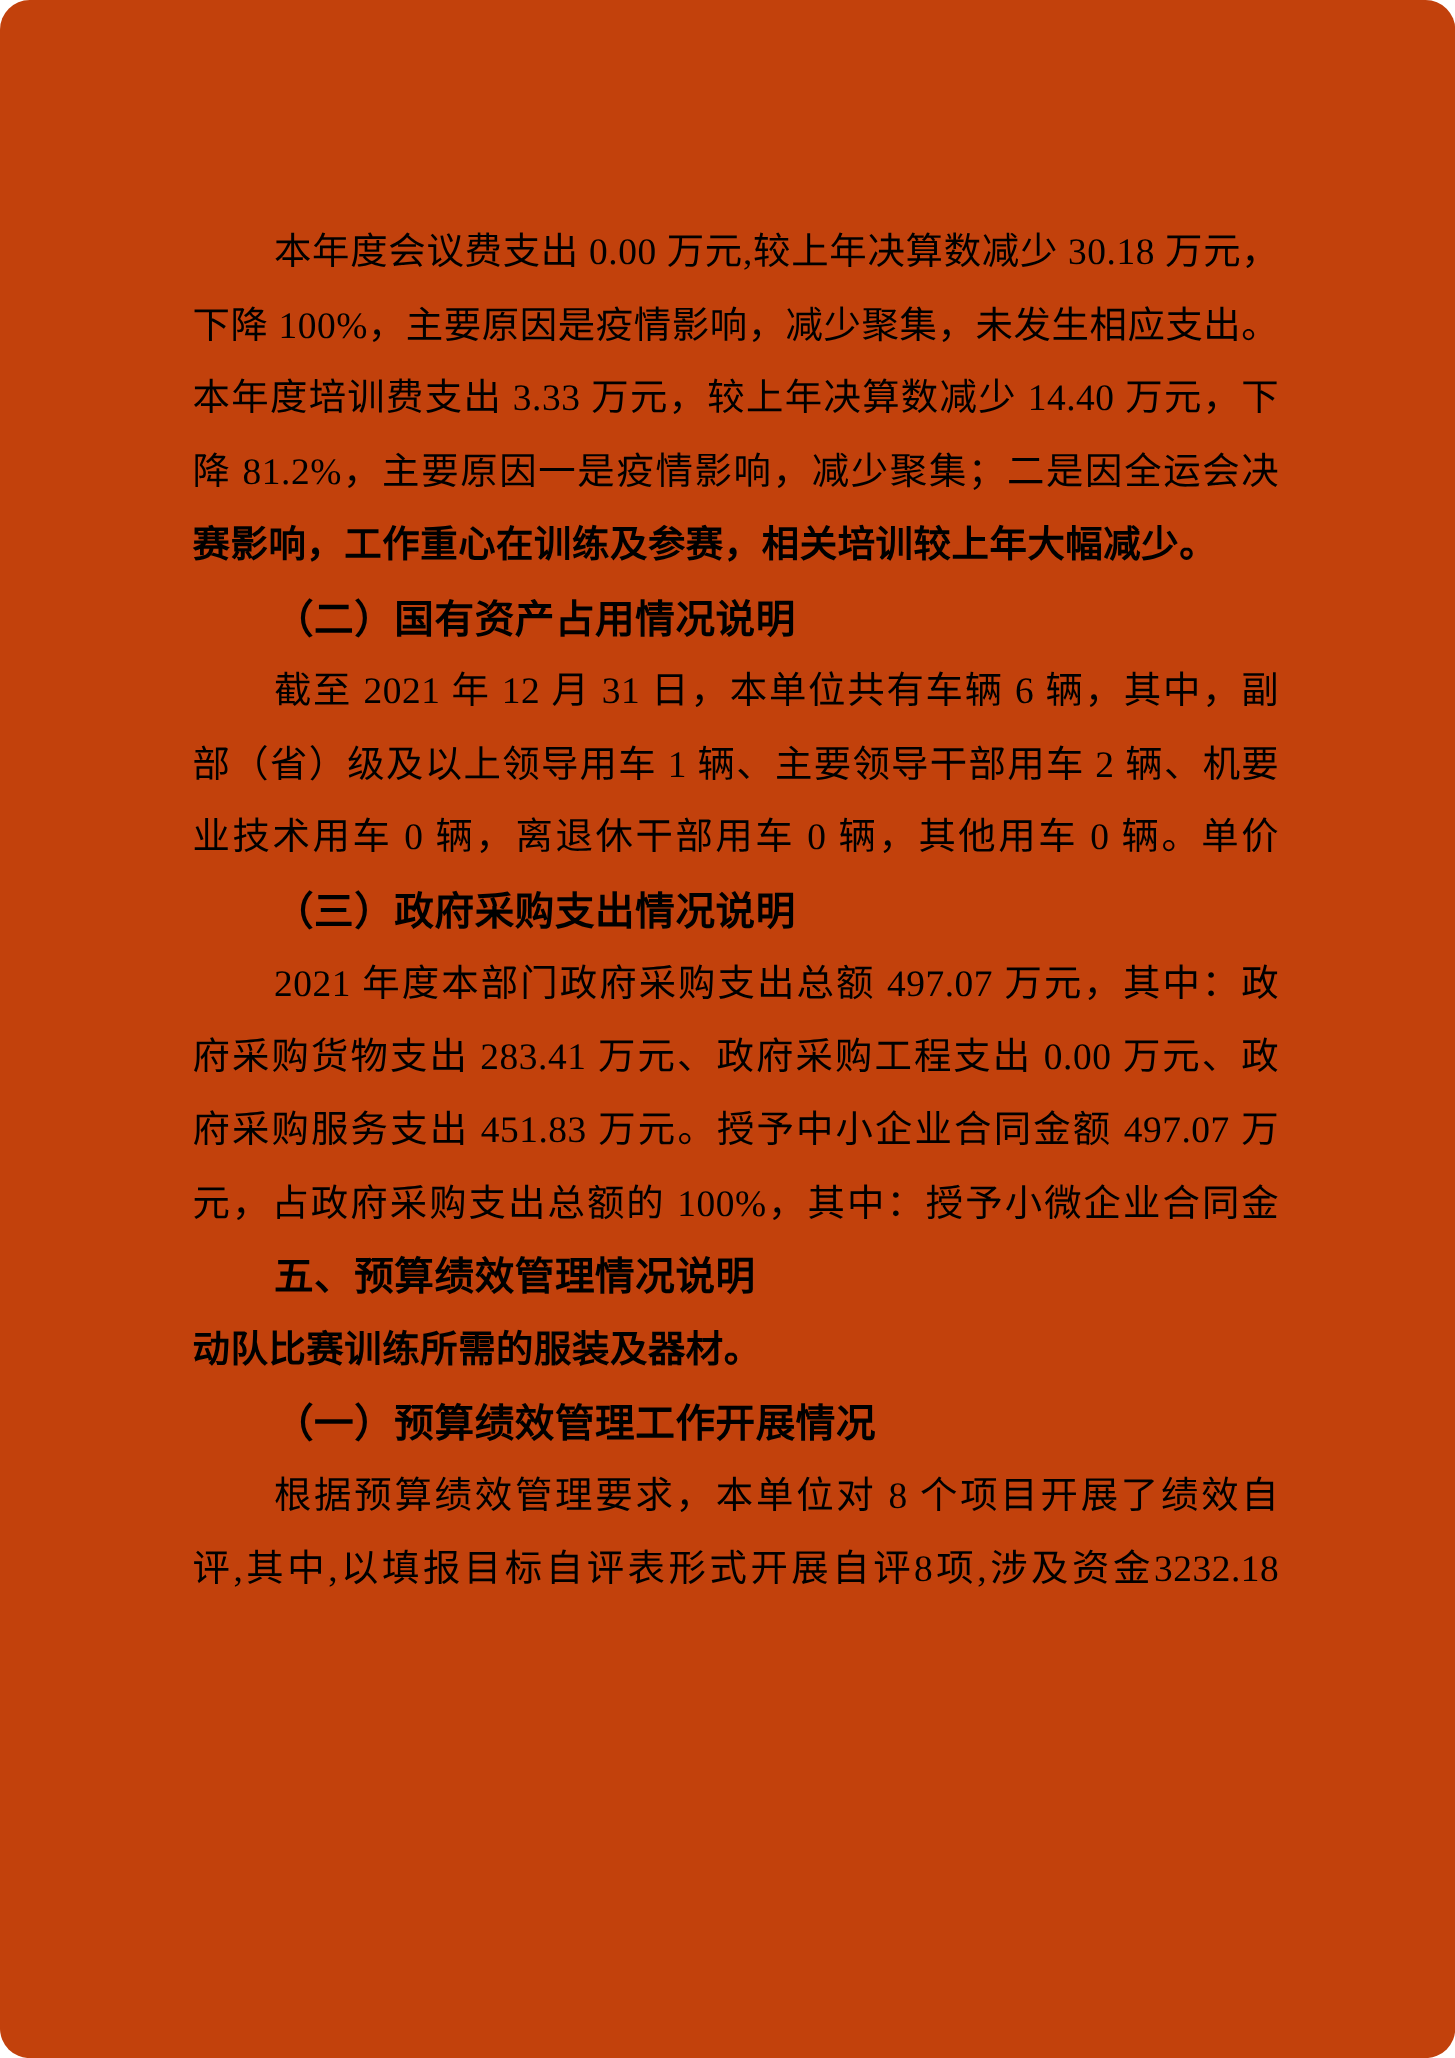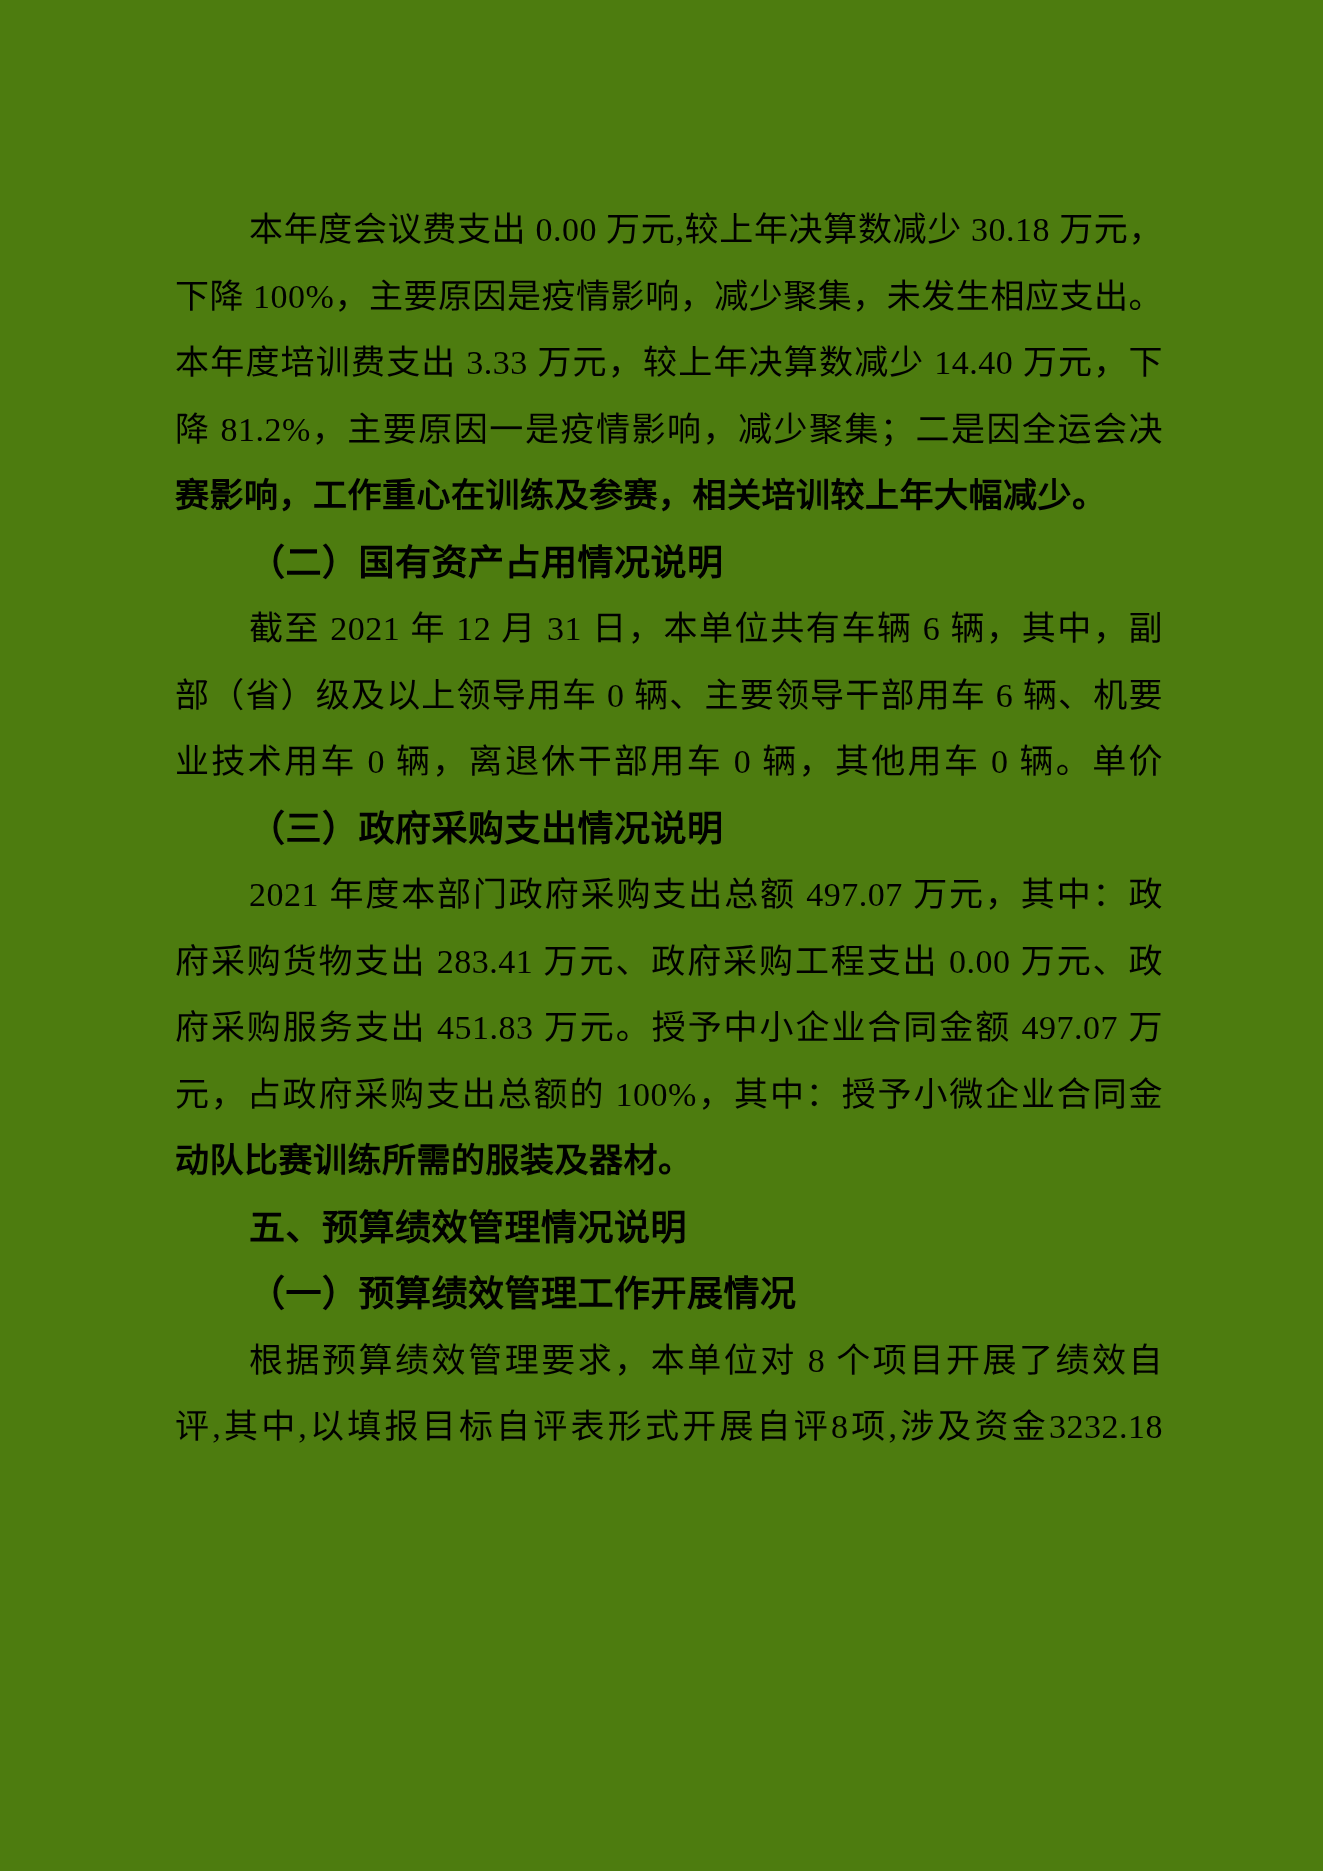--- a/index.html
+++ b/index.html
@@ -5,24 +5,25 @@
 <style>
   html, body {
     margin: 0;
     padding: 0;
     background: #ffffff;
   }
   .page {
     position: relative;
     width: 1323px;
     height: 1871px;
-    background: #4d7c0f;
+    background: #c2410c;
     overflow: hidden;
     font-family: "Liberation Serif", "DejaVu Serif", serif;
     color: #000000;
+    border-radius: 27px;
   }
   .content {
     position: absolute;
     left: 175px;
     top: 197px;
     width: 988px;
   }
   .line {
     height: 66.5px;
     line-height: 66.5px;
@@ -57,31 +58,31 @@
 
     <div class="line indent">本年度会议费支出 0.00 万元,较上年决算数减少 30.18 万元，</div>
     <div class="line">下降 100%，主要原因是疫情影响，减少聚集，未发生相应支出。</div>
     <div class="line">本年度培训费支出 3.33 万元，较上年决算数减少 14.40 万元，下</div>
     <div class="line">降 81.2%，主要原因一是疫情影响，减少聚集；二是因全运会决</div>
     <div class="line left">赛影响，工作重心在训练及参赛，相关培训较上年大幅减少。</div>
 
     <div class="line heading indent">（二）国有资产占用情况说明</div>
 
     <div class="line indent">截至 2021 年 12 月 31 日，本单位共有车辆 6 辆，其中，副</div>
-    <div class="line">部（省）级及以上领导用车 0 辆、主要领导干部用车 6 辆、机要</div>
+    <div class="line">部（省）级及以上领导用车 1 辆、主要领导干部用车 2 辆、机要</div>
     <div class="line">业技术用车 0 辆，离退休干部用车 0 辆，其他用车 0 辆。单价</div>
 
     <div class="line heading indent">（三）政府采购支出情况说明</div>
 
     <div class="line indent">2021 年度本部门政府采购支出总额 497.07 万元，其中：政</div>
     <div class="line">府采购货物支出 283.41 万元、政府采购工程支出 0.00 万元、政</div>
     <div class="line">府采购服务支出 451.83 万元。授予中小企业合同金额 497.07 万</div>
     <div class="line">元，占政府采购支出总额的 100%，其中：授予小微企业合同金</div>
+    <div class="line heading indent">五、预算绩效管理情况说明</div>
+
     <div class="line left">动队比赛训练所需的服装及器材。</div>
-
-    <div class="line heading indent">五、预算绩效管理情况说明</div>
     <div class="line heading indent">（一）预算绩效管理工作开展情况</div>
 
     <div class="line indent">根据预算绩效管理要求，本单位对 8 个项目开展了绩效自</div>
     <div class="line">评,其中,以填报目标自评表形式开展自评8项,涉及资金3232.18</div>
 
   </div>
 </div>
 
 </body></html>

